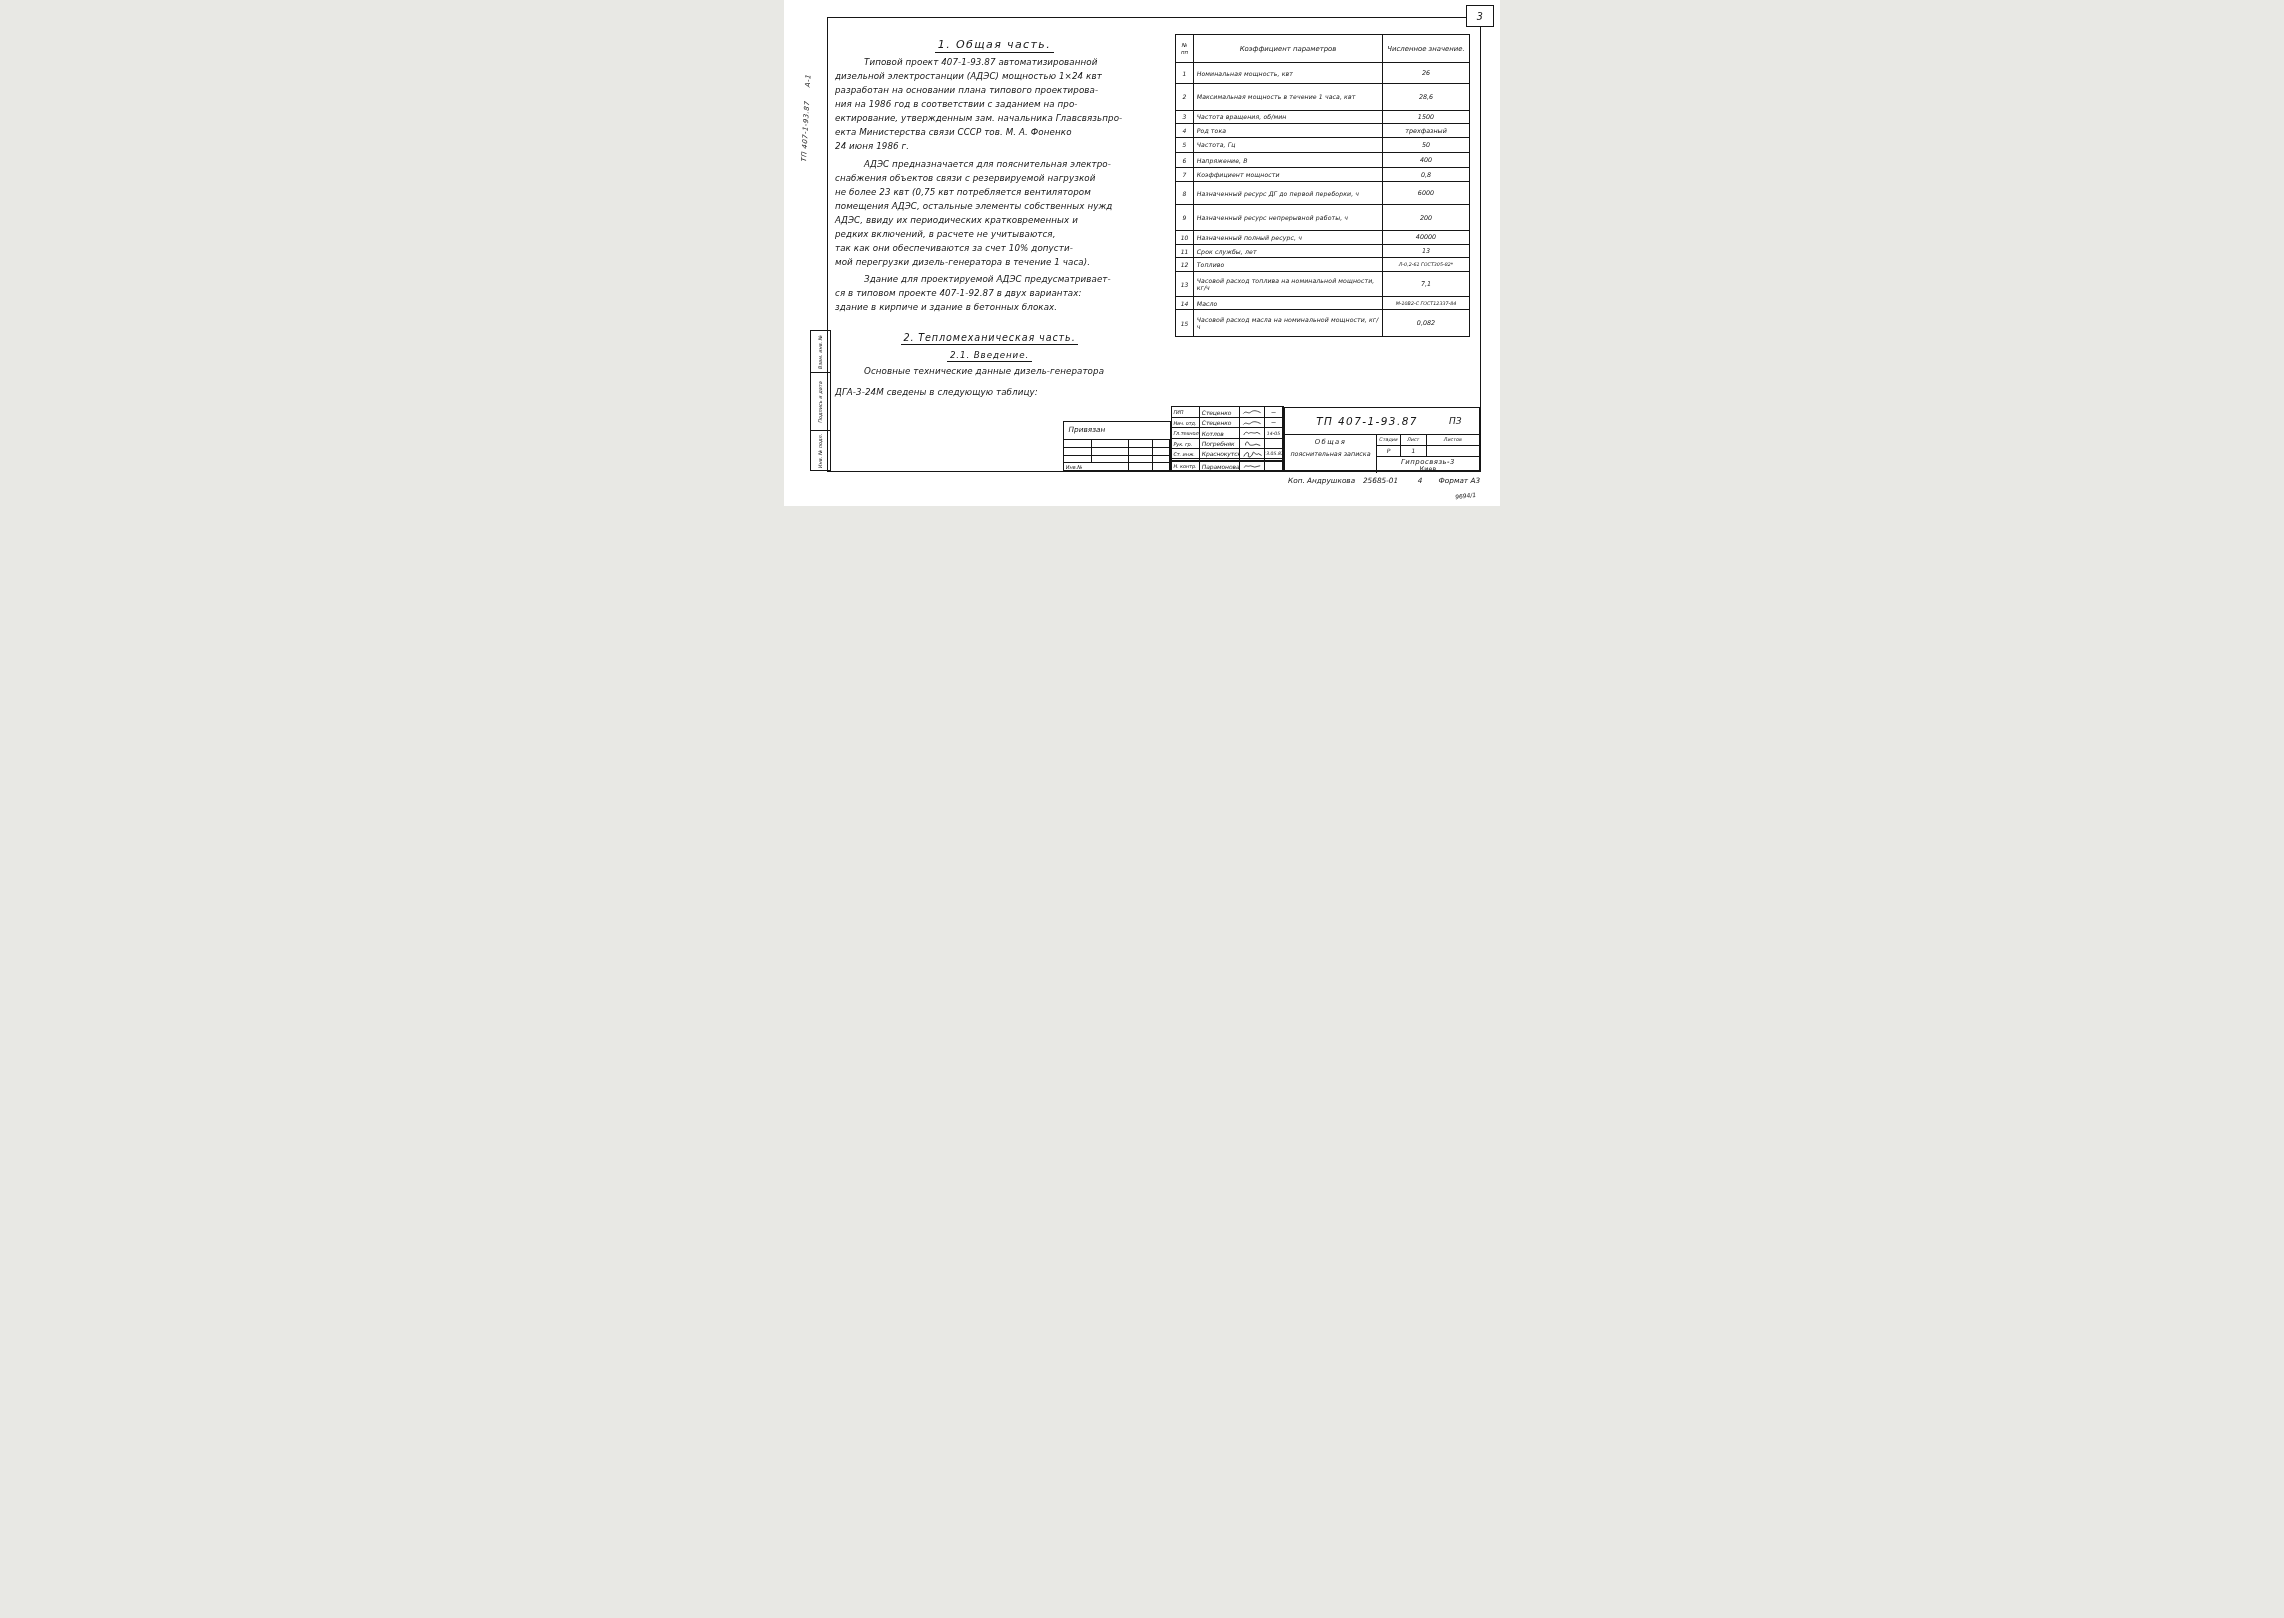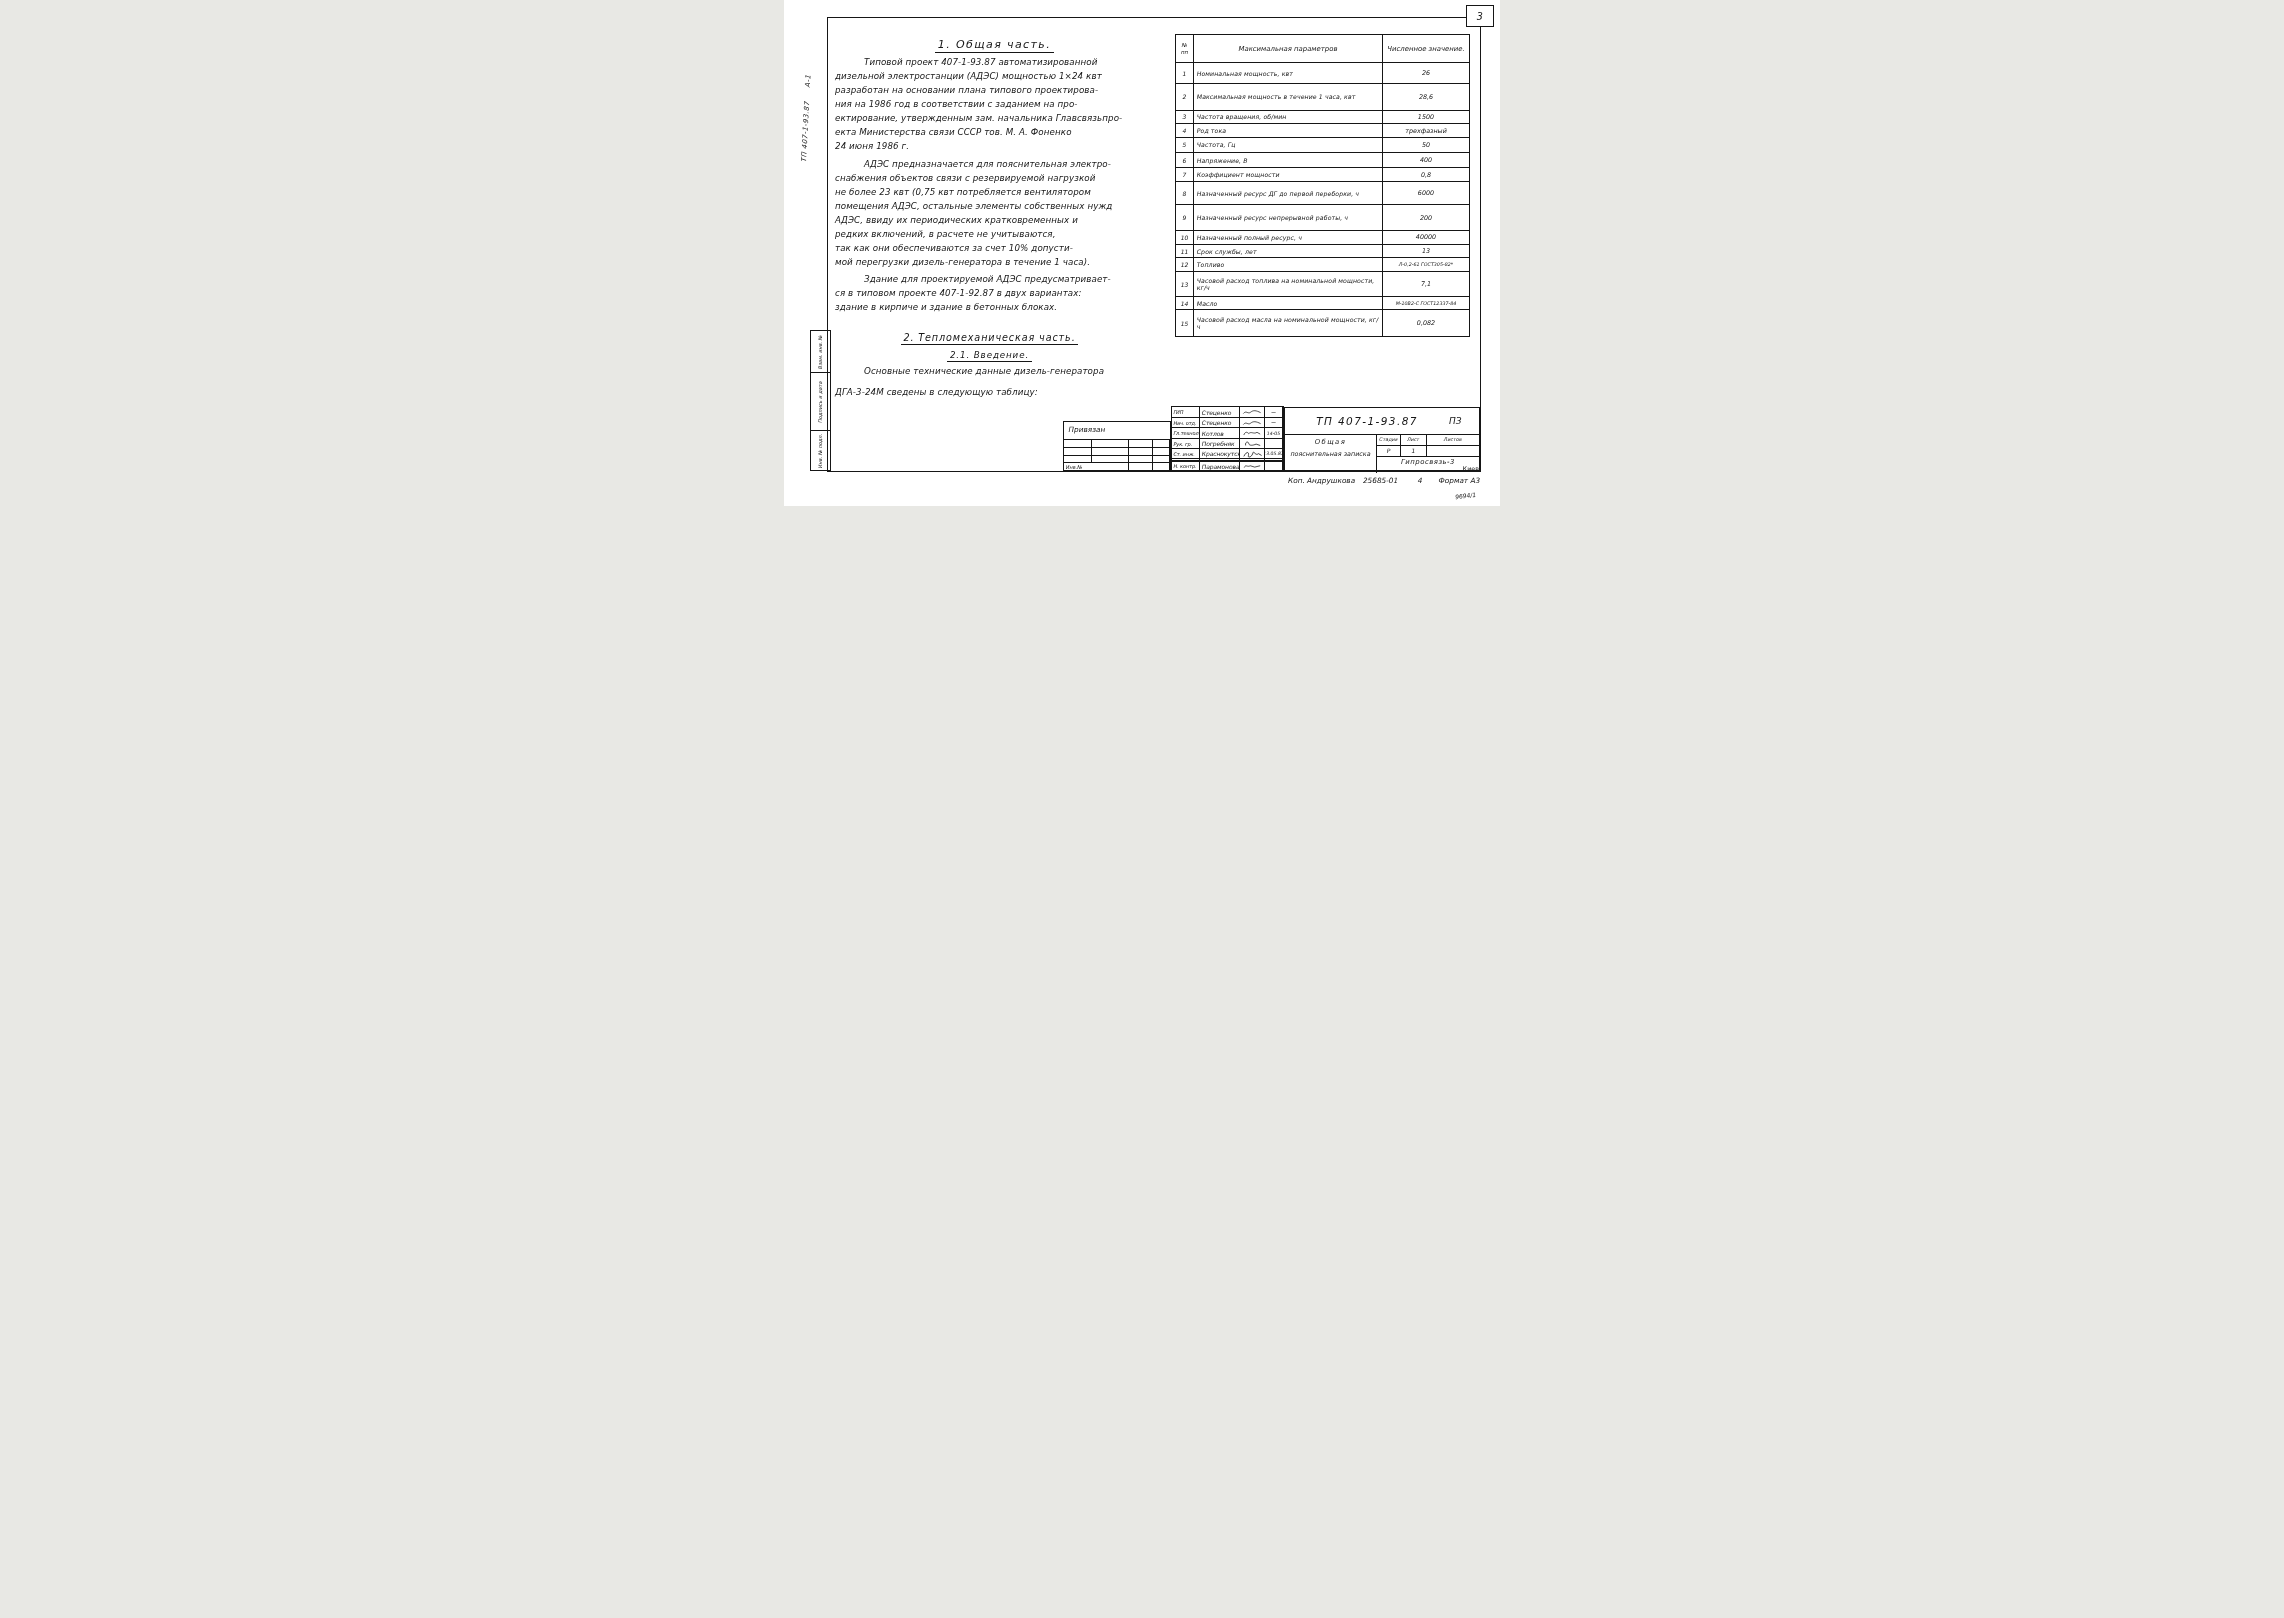--- a/index.html
+++ b/index.html
@@ -78,21 +78,21 @@
   .stage-hdr{height:10.5px;border-bottom:0.9px solid #161616;}
   .stage-val{height:9.6px;border-bottom:1.4px solid #161616;}
   .sc{box-sizing:border-box;display:flex;align-items:center;justify-content:center;
     border-right:0.9px solid #161616;font-style:italic;}
   .sc:last-child{border-right:none;}
   .sc.w1{width:24px;} .sc.w2{width:25.6px;} .sc.w3{flex:1;}
   .stage-hdr .sc{font-size:4.8px;}
   .stage-val .sc{font-size:6px;}
   .org{flex:1;text-align:center;}
   .org .o1{font-size:6.9px;font-style:italic;margin-top:0.9px;letter-spacing:0.5px;}
-  .org .o2{font-size:6.4px;margin-top:-0.5px;text-align:right;}
+  .org .o2{font-size:6.4px;margin-top:-0.5px;}
   .footer{position:absolute;left:483px;top:476px;font-size:7.3px;white-space:nowrap;margin-left:21px;}
   .footer span{font-style:italic;}
   .footer .f-order{margin-left:5.5px;}
   .footer .f-count{margin-left:17.4px;}
   .footer .f-format{margin-left:13.7px;}
   .corner-note{position:absolute;left:671px;top:492px;font-size:6px;font-style:italic;
     transform:rotate(-7deg);}
   svg.sig{display:block;}
 </style>
 </head>
@@ -167,21 +167,21 @@
         <col style="width:18px">
         <col style="width:189px">
         <col style="width:87px">
       </colgroup>
     <tbody>
         <tr style="height:28px">
       <th class="numhdr">
         <div>№</div>
         <div>пп</div>
       </th>
-      <th><span class="hdr2">Максимальная параметров</span></th>
+      <th><span class="hdr2">Коэффициент параметров</span></th>
       <th><span class="hdr2">Численное значение.</span></th>
     </tr>
     <tr style="height:21px">
           <td class="c-num">1</td>
           <td class="c-name">Номинальная мощность, квт</td>
           <td class="c-val">26</td>
         </tr>
     <tr style="height:26.5px">
           <td class="c-num">2</td>
           <td class="c-name">Максимальная мощность в течение 1 часа, квт</td>

